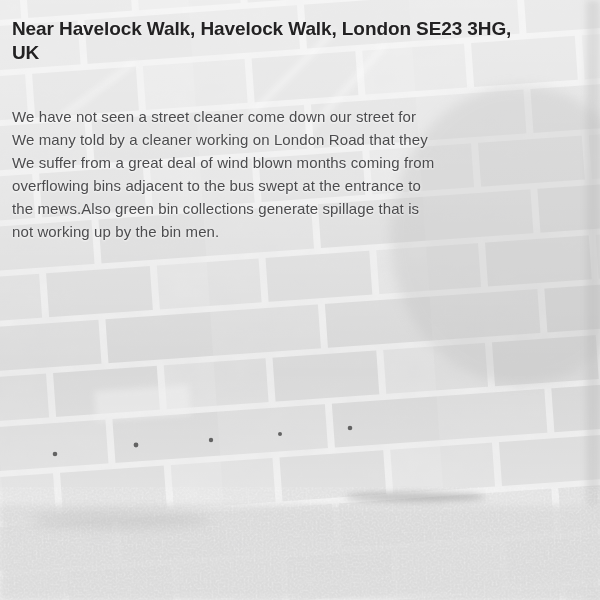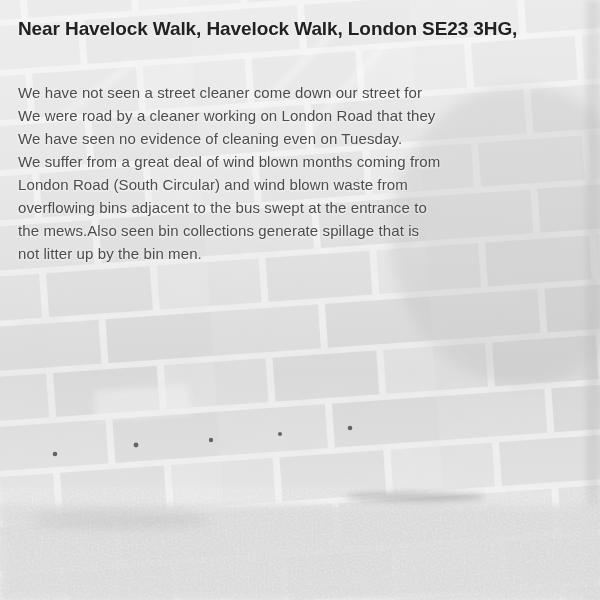--- a/index.html
+++ b/index.html
@@ -7,21 +7,21 @@
     width: 600px; height: 600px; position: relative; overflow: hidden;
     background: #d5d5d5;
     font-family: "Liberation Sans", sans-serif;
   }
   .photo-bg {
     position: absolute; left: 0; top: 0; width: 600px; height: 600px;
     display: block;
   }
   .overlay {
     position: absolute; left: 0; top: 0; right: 0; bottom: 0;
-    padding: 17px 20px 0 18px;
+    padding: 17px 20px 0 12px;
     box-sizing: border-box;
   }
   .title {
     font-weight: bold;
     font-size: 19px;
     line-height: 24px;
     color: #232223;
     letter-spacing: -0.1px;
     text-shadow: 0 0 3px rgba(255,255,255,0.55);
   }
@@ -102,25 +102,24 @@
     <circle cx="136" cy="445" r="2.4"></circle>
     <circle cx="211" cy="440" r="2.2"></circle>
     <circle cx="280" cy="434" r="2"></circle>
     <circle cx="350" cy="428" r="2.3"></circle>
   </g>
 </svg>
 
 <div class="overlay">
   <div class="title">
     <div class="line">Near Havelock Walk, Havelock Walk, London SE23 3HG,</div>
+    <div class="line">UK</div>
   </div>
 
   <div class="report-body">
     <div class="line">We have not seen a street cleaner come down our street for</div>
-    <div class="line">We were road by a cleaner working on London Road that they</div>
-    <div class="line">We have seen no evidence of cleaning even on Tuesday.</div>
+    <div class="line">We many told by a cleaner working on London Road that they</div>
     <div class="line">We suffer from a great deal of wind blown months coming from</div>
-    <div class="line">London Road (South Circular) and wind blown waste from</div>
     <div class="line">overflowing bins adjacent to the bus swept at the entrance to</div>
-    <div class="line">the mews.Also seen bin collections generate spillage that is</div>
-    <div class="line">not litter up by the bin men.</div>
+    <div class="line">the mews.Also green bin collections generate spillage that is</div>
+    <div class="line">not working up by the bin men.</div>
   </div>
 </div>
 
 </body></html>

